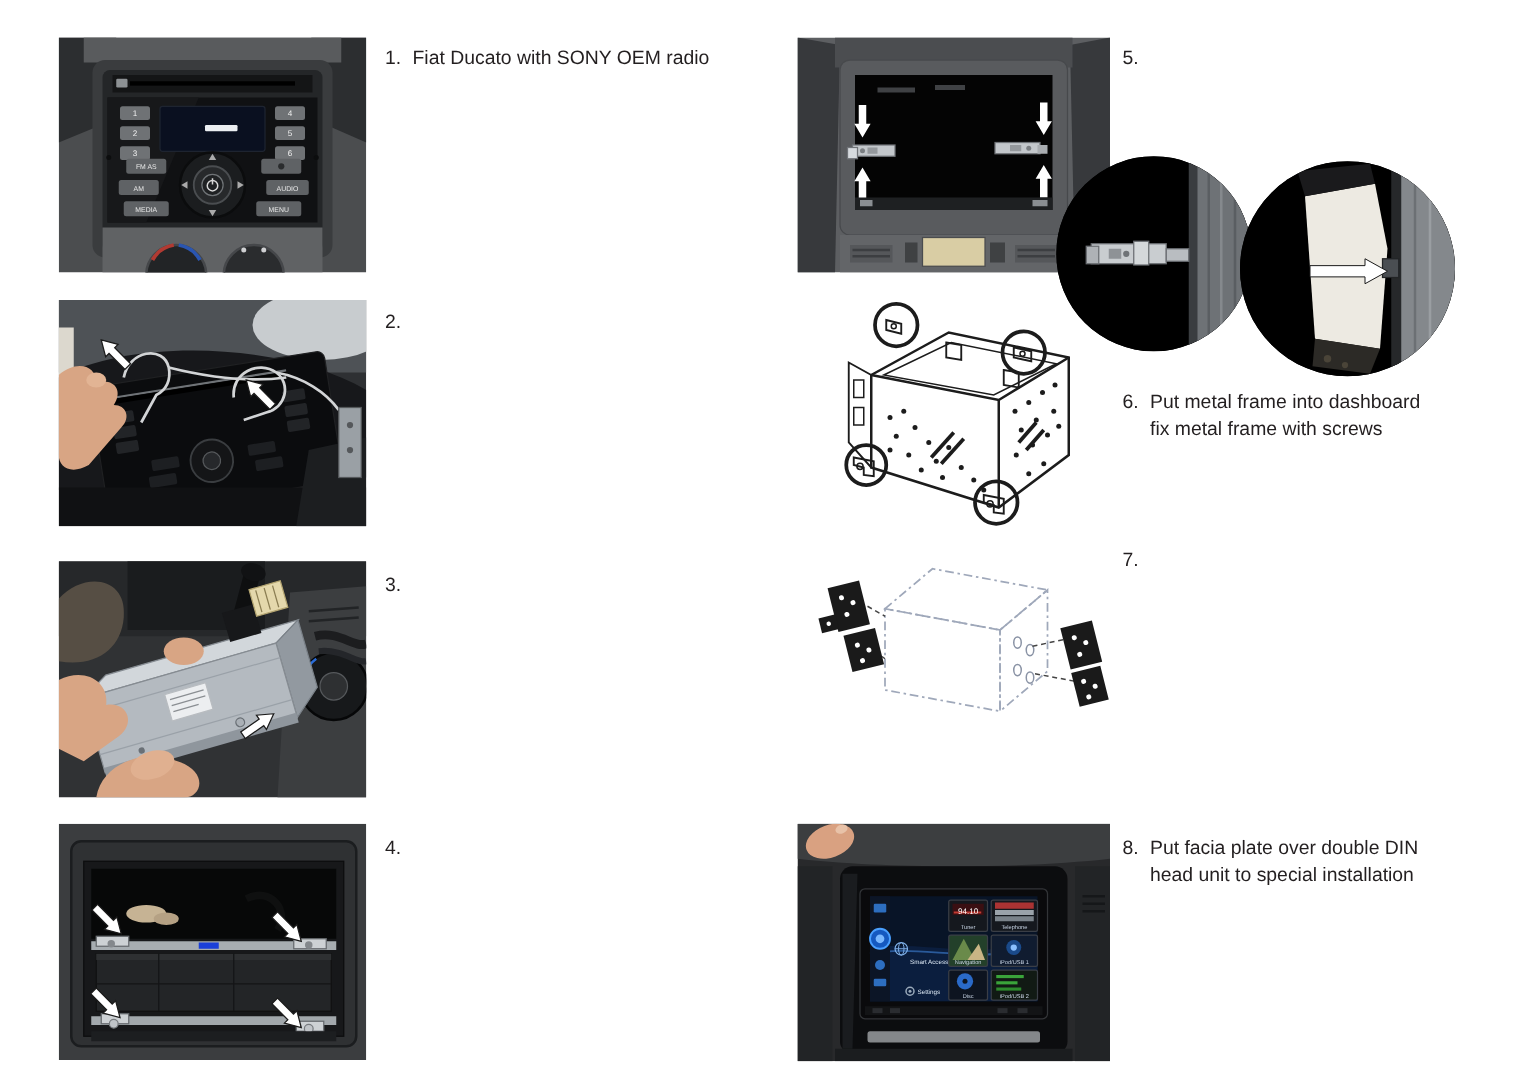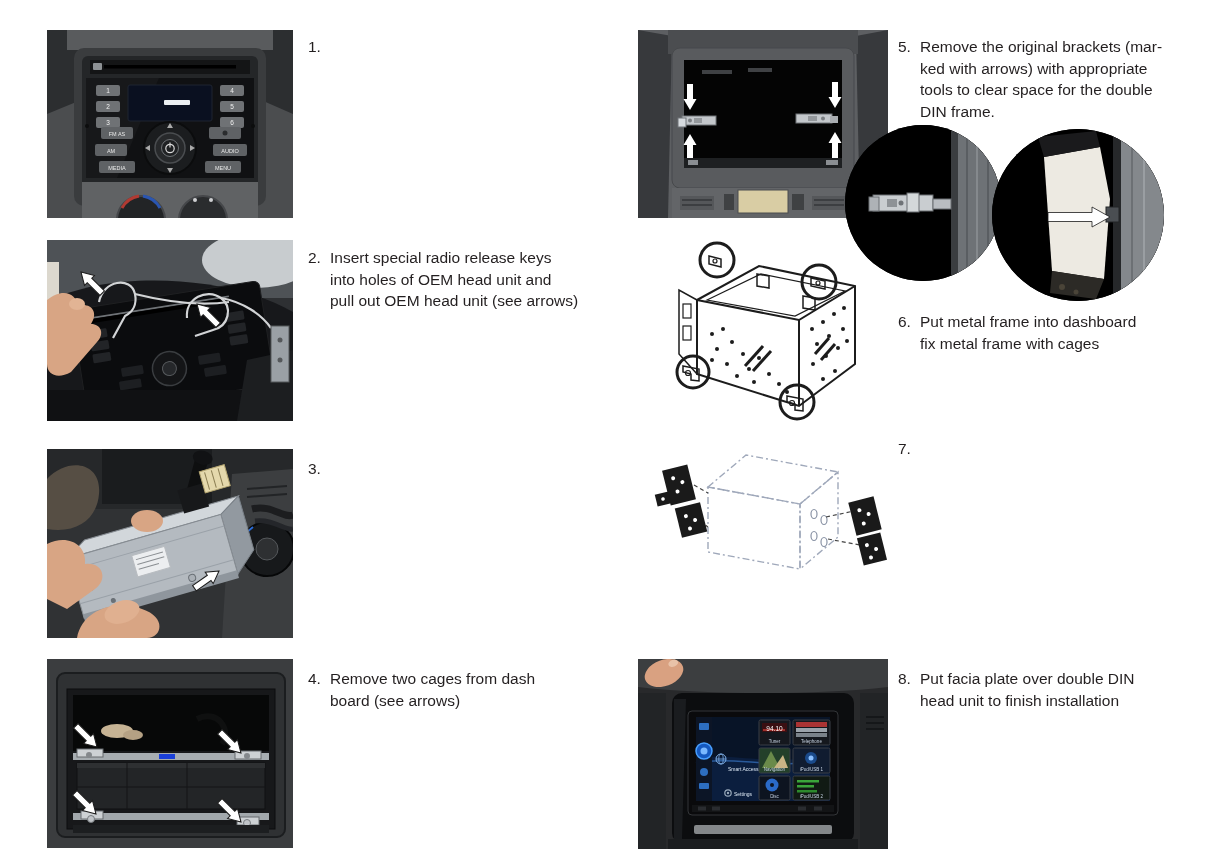--- a/index.html
+++ b/index.html
@@ -13,54 +13,46 @@
   .inset{position:absolute;border-radius:50%;overflow:hidden;background:#000;}
   svg text{font-family:"Liberation Sans",sans-serif;}
 </style>
 </head>
 <body>
 
 <div class="page">
 
   <div class="step" style="left:308px;top:36px;width:330px;">
     <span class="num">1.</span>
+    <span class="txt">Fiat Ducato with SONY OEM radio</span>
   </div>
   <div class="step" style="left:308px;top:247px;width:340px;">
     <span class="num">2.</span>
-    <span class="txt">Insert special radio release keys
-into holes of OEM head unit and
-pull out OEM head unit (see arrows)</span>
   </div>
   <div class="step" style="left:308px;top:458px;width:340px;">
     <span class="num">3.</span>
   </div>
   <div class="step" style="left:308px;top:668px;width:340px;">
     <span class="num">4.</span>
-    <span class="txt">Remove two cages from dash
-board (see arrows)</span>
   </div>
   <div class="step" style="left:898px;top:36px;width:330px;">
     <span class="num">5.</span>
-    <span class="txt">Remove the original brackets (mar-
-ked with arrows) with appropriate
-tools to clear space for the double
-DIN frame.</span>
   </div>
   <div class="step" style="left:898px;top:311px;width:330px;">
     <span class="num">6.</span>
     <span class="txt">Put metal frame into dashboard
-fix metal frame with cages</span>
+fix metal frame with screws</span>
   </div>
   <div class="step" style="left:898px;top:438px;width:330px;">
     <span class="num">7.</span>
   </div>
   <div class="step" style="left:898px;top:668px;width:330px;">
     <span class="num">8.</span>
     <span class="txt">Put facia plate over double DIN
-head unit to finish installation</span>
+head unit to special installation</span>
   </div>
 
   <div class="fig" style="left:47px;top:30px;">
   <svg width="246" height="188" viewBox="0 0 246 188">
     <rect width="246" height="188" fill="#4b4d4f"></rect>
     <path d="M0,0 L46,0 L34,70 L0,84 Z" fill="#2c2e30"></path>
     <path d="M246,0 L202,0 L214,70 L246,84 Z" fill="#2c2e30"></path>
     <rect x="20" y="0" width="206" height="20" fill="#595b5d"></rect>
     <rect x="27" y="18" width="192" height="158" rx="10" fill="#3a3c3e"></rect>
     <rect x="35" y="26" width="176" height="146" rx="6" fill="#242628"></rect>

